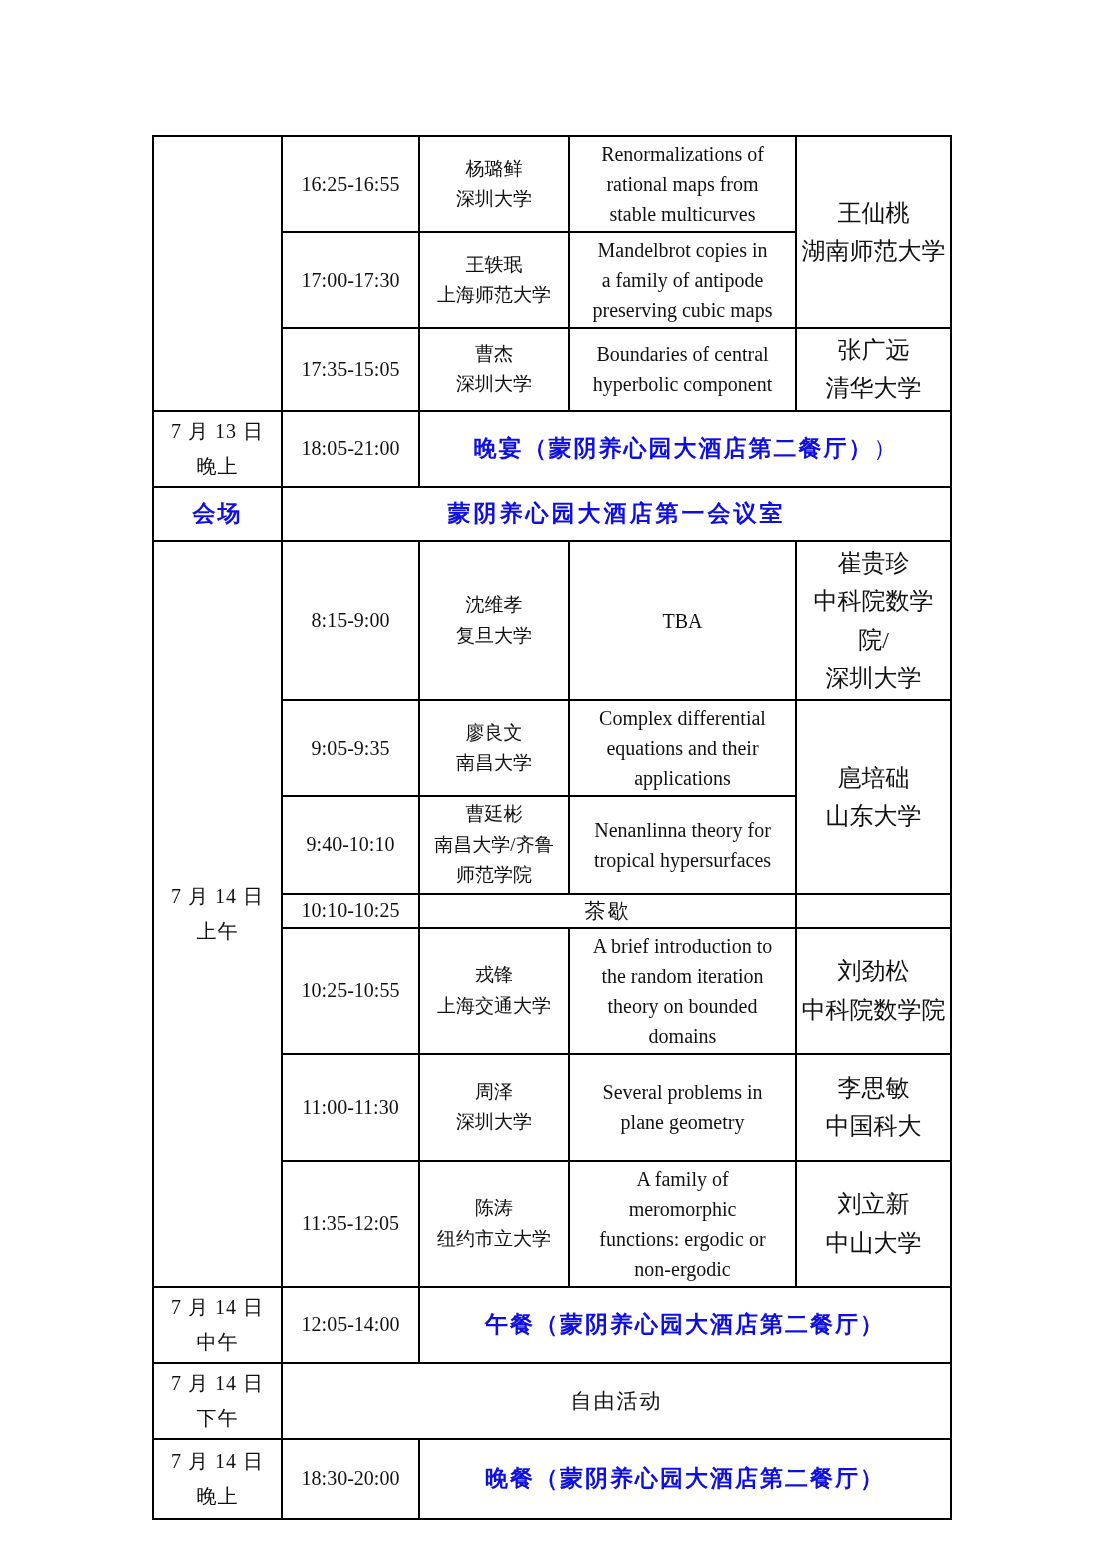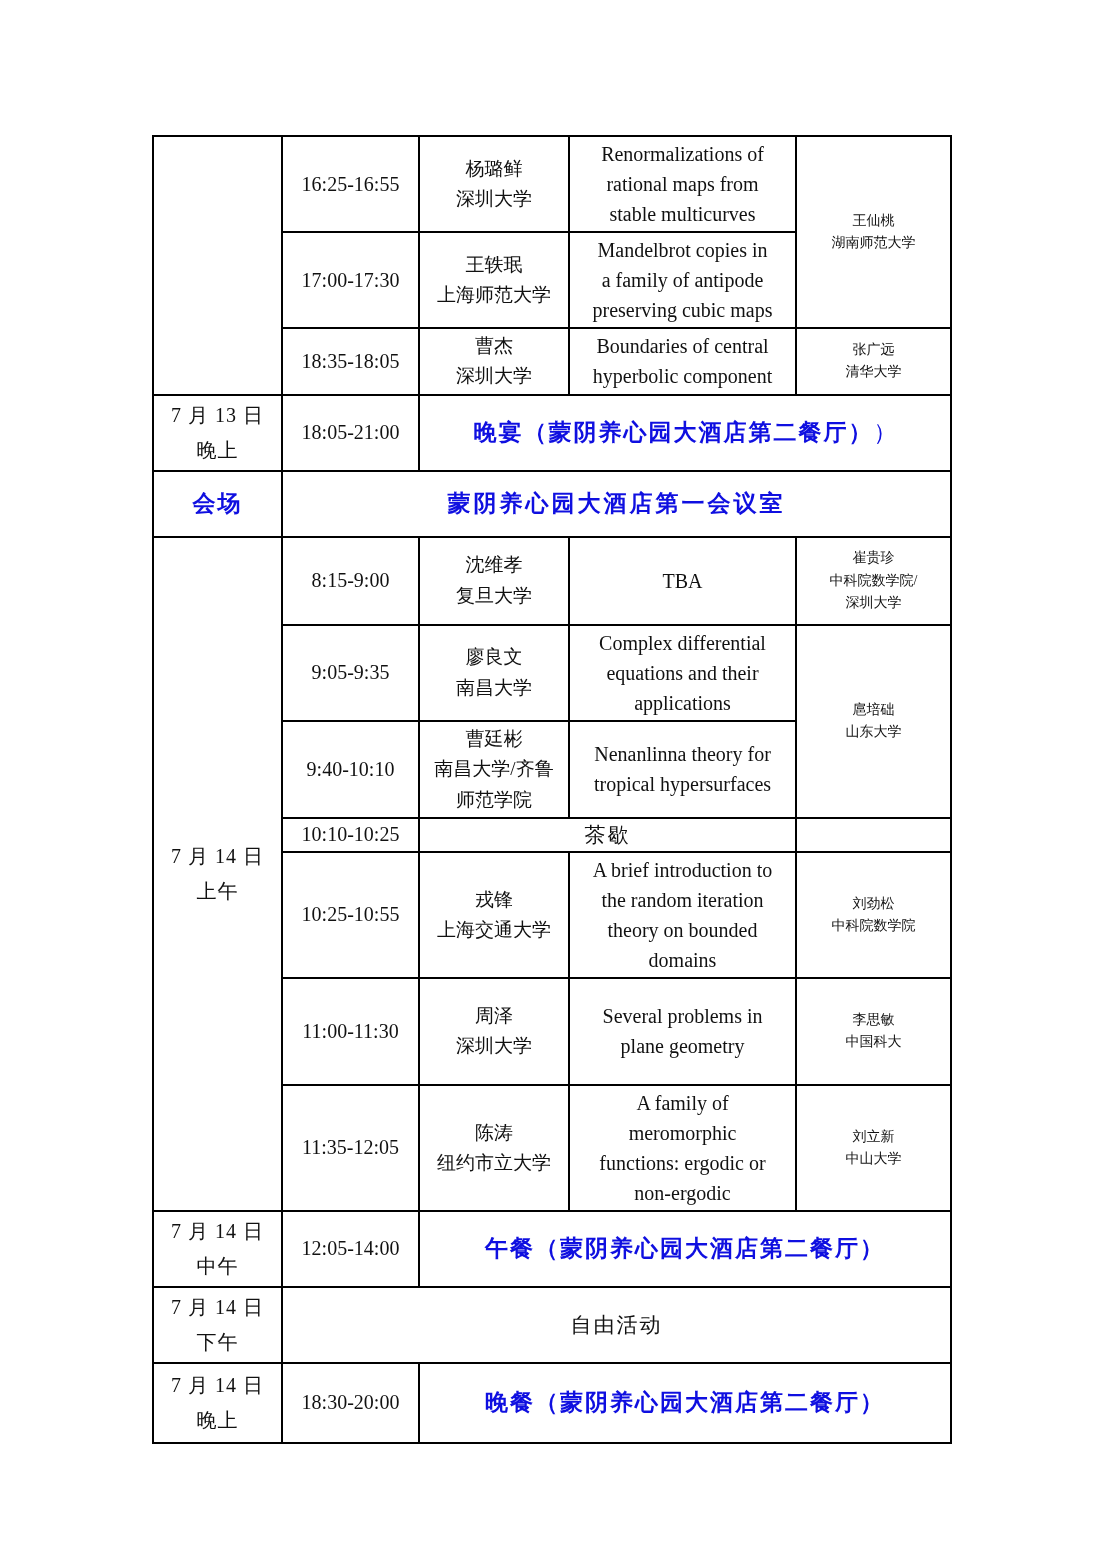--- a/index.html
+++ b/index.html
@@ -27,21 +27,21 @@
     text-align: center;
     vertical-align: middle;
     white-space: pre-line;
     padding: 2px 4px;
     overflow: hidden;
   }
   td.date   { font-size: 20px; line-height: 1.75; letter-spacing: 1px; }
   td.time   { font-size: 20px; }
   td.speaker{ font-size: 19px; line-height: 1.6; margin-left: 42px; }
   td.title  { font-size: 20px; line-height: 1.5; }
-  td.chair  { font-size: 14px; line-height: 1.6; }
+  td.chair  { font-size: 24px; line-height: 1.6; }
   td.plain  { font-size: 21px; letter-spacing: 2px; margin-top: 12px; }
   td.meal   { font-size: 23px; font-weight: bold; color: var(--blue); letter-spacing: 2px; }
   td.meal .suffix { font-weight: normal; letter-spacing: 0; }
   td.venue-label { font-size: 23px; font-weight: bold; color: var(--blue); letter-spacing: 2px; }
   td.venue-name  { font-size: 23px; font-weight: bold; color: var(--blue); letter-spacing: 3px; }
 </style>
 </head>
 <body>
 
 <div class="page">
@@ -68,37 +68,37 @@
     </tr>
     <tr style="height:89px">
       <td class="time">17:00-17:30</td>
       <td class="speaker">王轶珉
 上海师范大学</td>
       <td class="title">Mandelbrot copies in
 a family of antipode
 preserving cubic maps</td>
     </tr>
     <tr style="height:59px">
-      <td class="time">18:35-18:05</td>
+      <td class="time">17:35-15:05</td>
       <td class="speaker">曹杰
 深圳大学</td>
       <td class="title">Boundaries of central
 hyperbolic component</td>
       <td class="chair">张广远
 清华大学</td>
     </tr>
 
     <tr style="height:68px">
       <td class="date">7 月 13 日
 晚上</td>
       <td class="time">18:05-21:00</td>
       <td class="meal" colspan="3"><span>晚宴（蒙阴养心园大酒店第二餐厅）</span><span class="suffix">）</span></td>
     </tr>
 
-    <tr style="height:66px">
+    <tr style="height:54px">
       <td class="venue-label">会场</td>
       <td class="venue-name" colspan="4">蒙阴养心园大酒店第一会议室</td>
     </tr>
 
     <tr style="height:88px">
       <td class="date" rowspan="7">7 月 14 日
 上午</td>
       <td class="time">8:15-9:00</td>
       <td class="speaker">沈维孝
 复旦大学</td>

